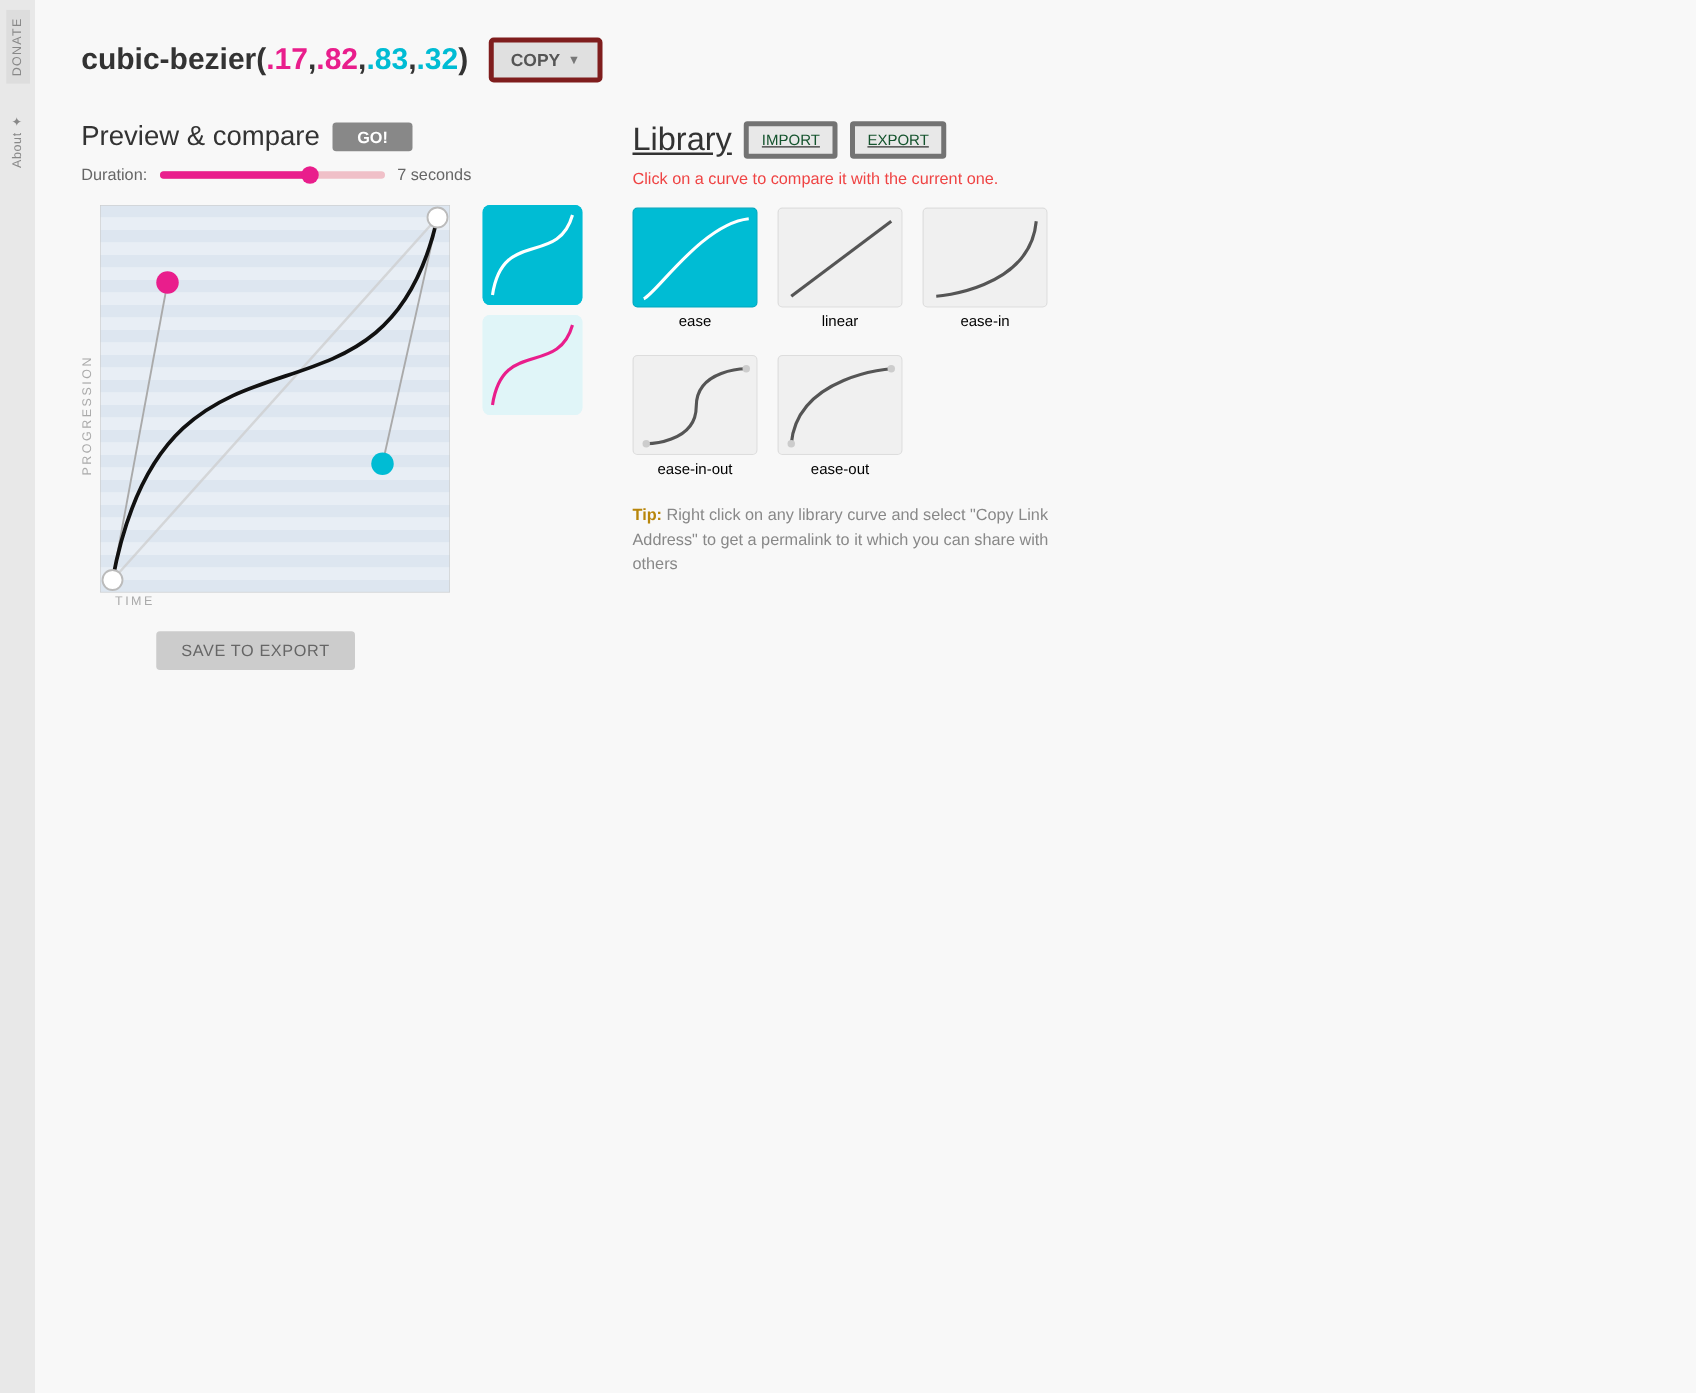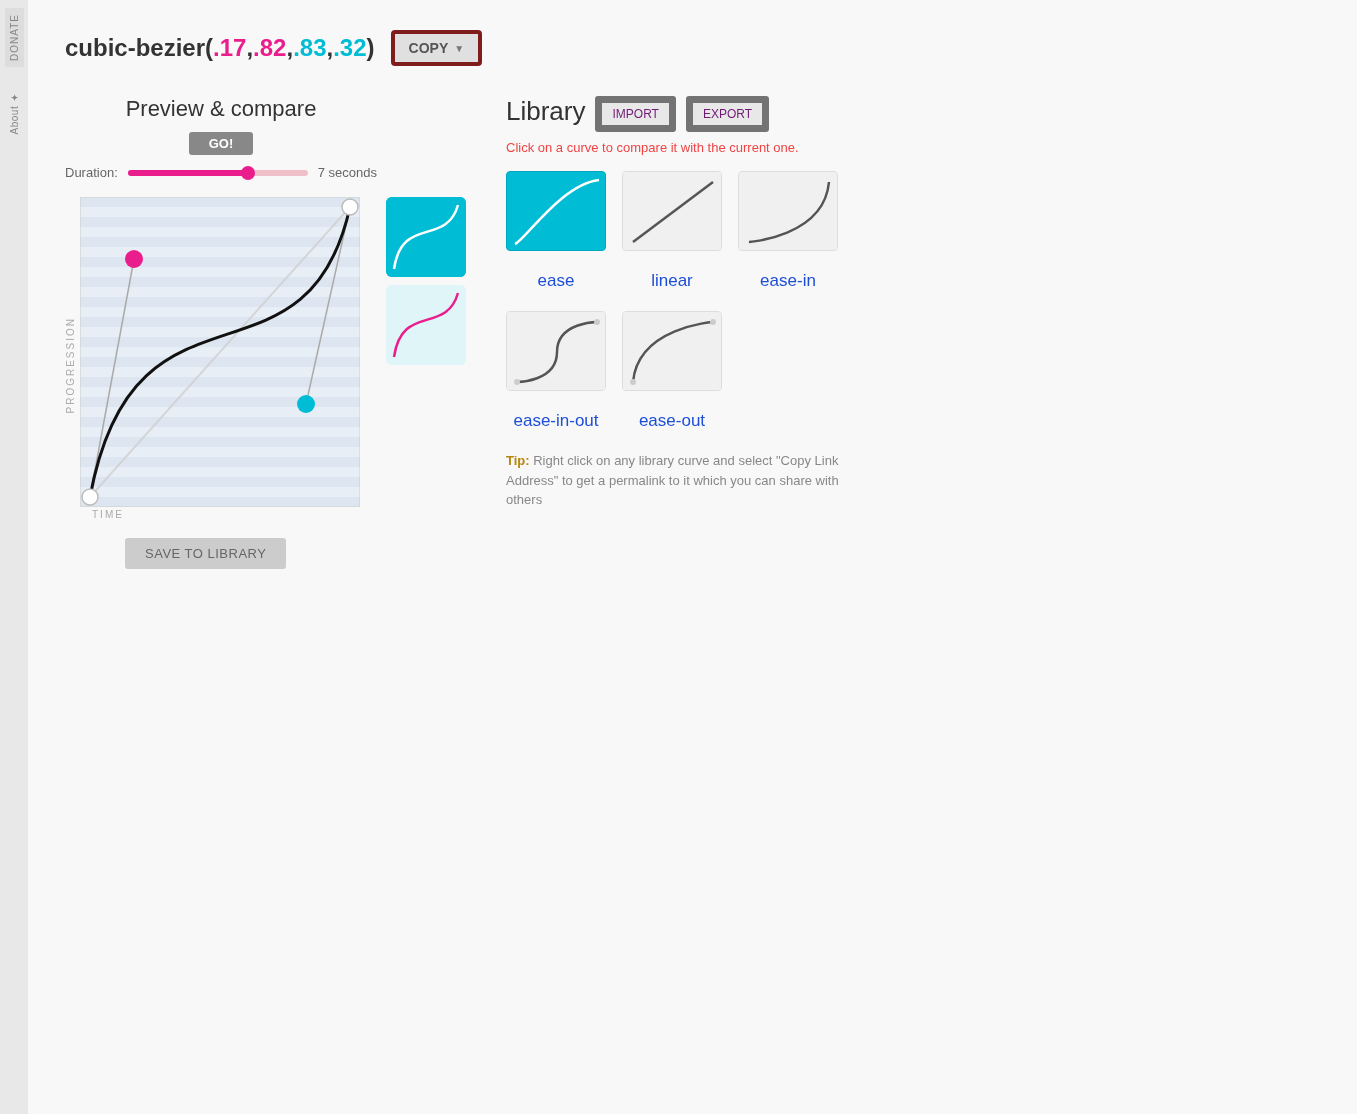--- a/index.html
+++ b/index.html
@@ -106,21 +106,20 @@
 
     
     .preview-section {
       margin-bottom: 16px;
     }
     .section-header {
       display: flex;
       align-items: center;
       gap: 10px;
       margin-bottom: 10px;
-      flex-direction: column;
     }
     .section-title {
       font-size: 22px;
       font-weight: normal;
       color: #333;
     }
     .go-btn {
       background: #888;
       color: white;
       border: none;
@@ -226,36 +225,37 @@
       align-self: flex-end;
       margin-left: 30px;
     }
 
     
     .right-panel {
       min-width: 340px;
     }
     .library-header {
       display: flex;
-      align-items: flex-start;
+      align-items: center;
       gap: 10px;
       margin-bottom: 8px;
+      text-decoration: underline;
     }
     .library-title {
       font-size: 26px;
       font-weight: normal;
       color: #333;
     }
     .import-btn, .export-btn {
       background: #e8e8e8;
-      border: 7px solid #737373;
+      border: 4px solid #737373;
       border-radius: 3px;
       padding: 4px 10px;
       font-size: 12px;
-      color: #701a75;
+      color: #14532d;
       cursor: pointer;
     }
     .library-subtitle {
       font-size: 13px;
       color: #ef4444;
       margin-bottom: 16px;
     }
 
     .library-grid {
       display: grid;
@@ -275,23 +275,23 @@
       border-radius: 4px;
       overflow: hidden;
       border: 1px solid #ddd;
       background: #f5f5f5;
     }
     .library-curve.selected {
       background: #00bcd4;
       border-color: #00a8be;
     }
     .library-item-label {
-      font-size: 17px;
-      color: #1d4ed8;
-      margin-top: 20px;
+      font-size: 12px;
+      color: #000000;
+      margin-top: 4px;
     }
 
     .library-grid-row2 {
       display: grid;
       grid-template-columns: repeat(2, 100px);
       gap: 12px 16px;
       margin-bottom: 20px;
     }
 
     .tip-section {
@@ -398,21 +398,21 @@
           <div class="preview-thumb inactive">
             <svg width="80" height="80" viewBox="0 0 80 80">
               <rect width="80" height="80" fill="#e0f5f8"></rect>
               <path d="M 8 72 C 16 18 60 50 72 8" fill="none" stroke="#e91e8c" stroke-width="2.5"></path>
             </svg>
           </div>
         </div>
       </div>
 
       <div style="margin-top:10px; padding-left:30px;">
-        <button class="save-btn">SAVE TO LIBRARY</button>
+        <button class="save-btn">SAVE TO EXPORT</button>
       </div>
 
     </div>
 
     <div class="right-panel">
       <div class="library-header">
         <span class="library-title">Library</span>
         <button class="import-btn">IMPORT</button>
         <button class="export-btn">EXPORT</button>
       </div>

